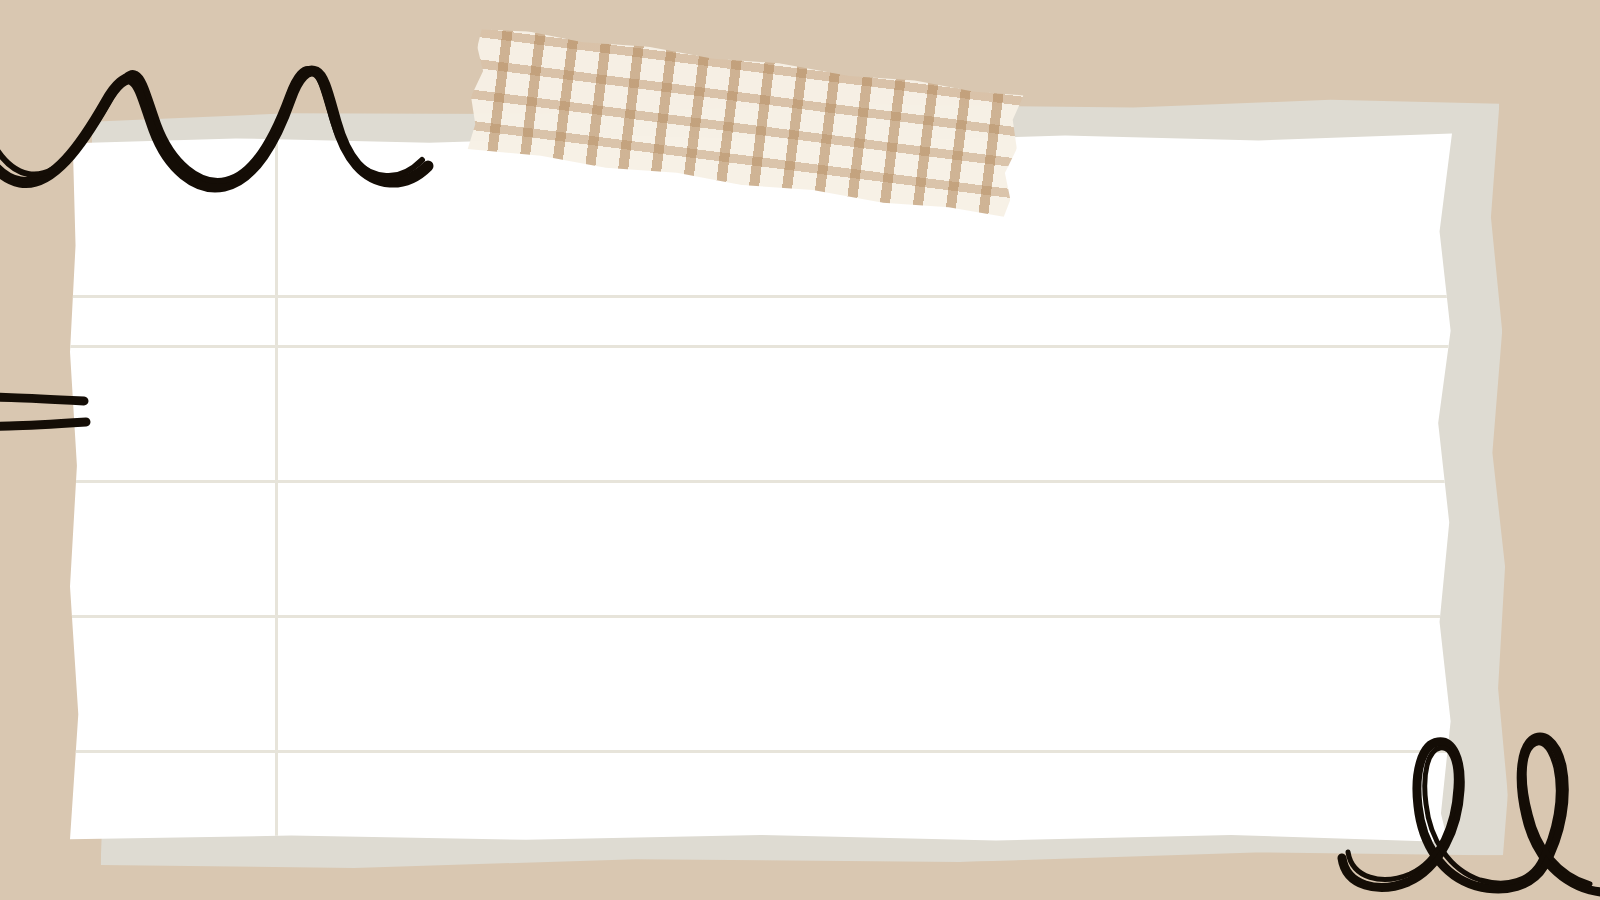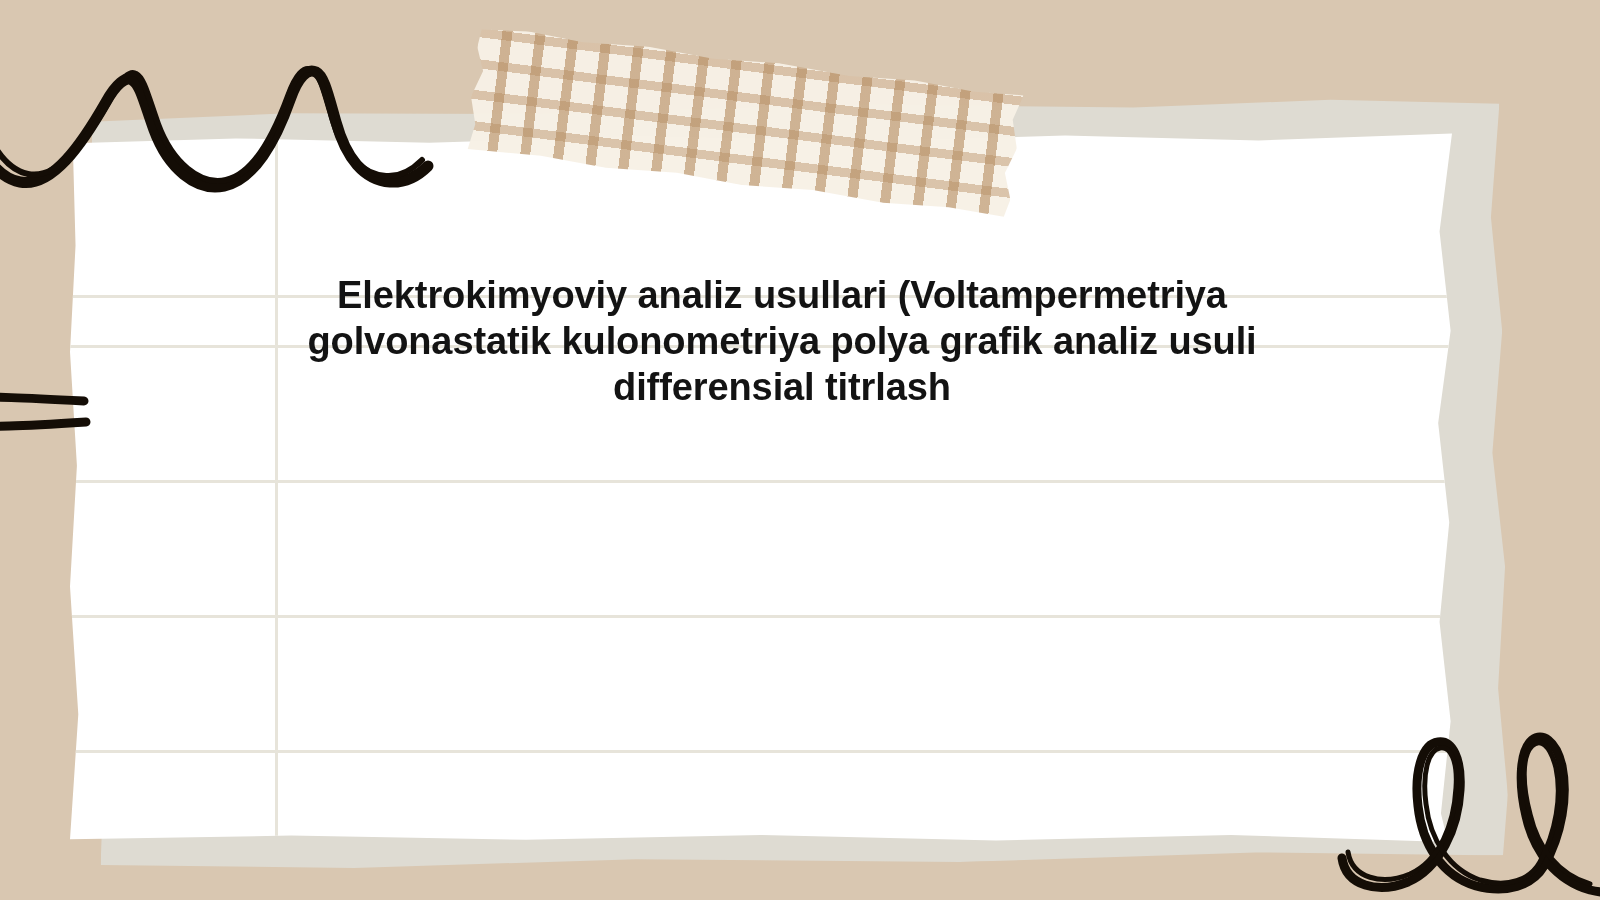--- a/index.html
+++ b/index.html
@@ -178,17 +178,14 @@
     <path d="M42,158 C46,186 78,194 108,182 C140,168 158,128 160,90 C162,58 152,40 138,42
              C122,44 114,72 118,106 C122,144 142,176 176,186 C206,194 232,186 244,166
              C262,134 268,96 262,66 C256,40 242,32 232,40 C220,50 218,82 226,116
              C234,152 256,180 290,190 C306,194 316,192 320,186" fill="none" stroke="#140d06" stroke-width="9" stroke-linecap="round"></path>
     <path d="M48,152 C52,178 82,186 110,174 C140,160 154,124 156,88 C158,60 150,46 140,48
              C128,50 122,74 126,104 C130,140 150,170 180,180 C208,188 230,180 240,162
              C256,132 262,96 256,68 C250,44 240,38 232,46 C222,56 222,84 230,114
              C238,148 258,174 290,184" fill="none" stroke="#140d06" stroke-width="5" stroke-linecap="round"></path>
   </svg>
 
-  <div class="title-box">
-    <h1>Elektrokimyoviy analiz usullari (Voltampermetriya golvonastatik kulonometriya polya grafik analiz usuli differensial titrlash</h1>
-  </div>
 
 </div>
 
 </body></html>

